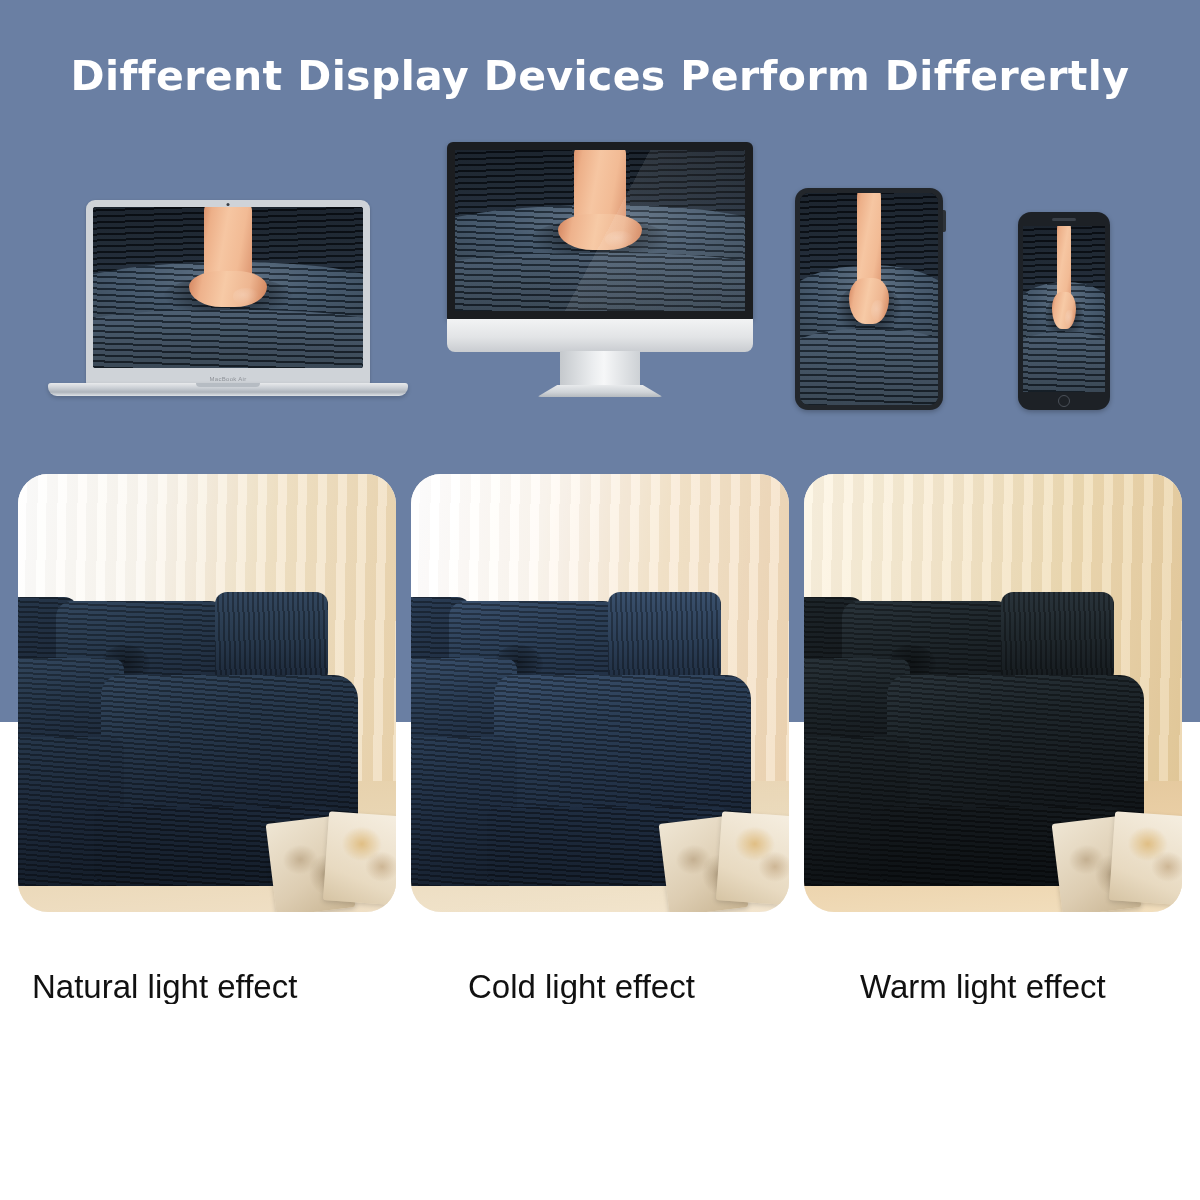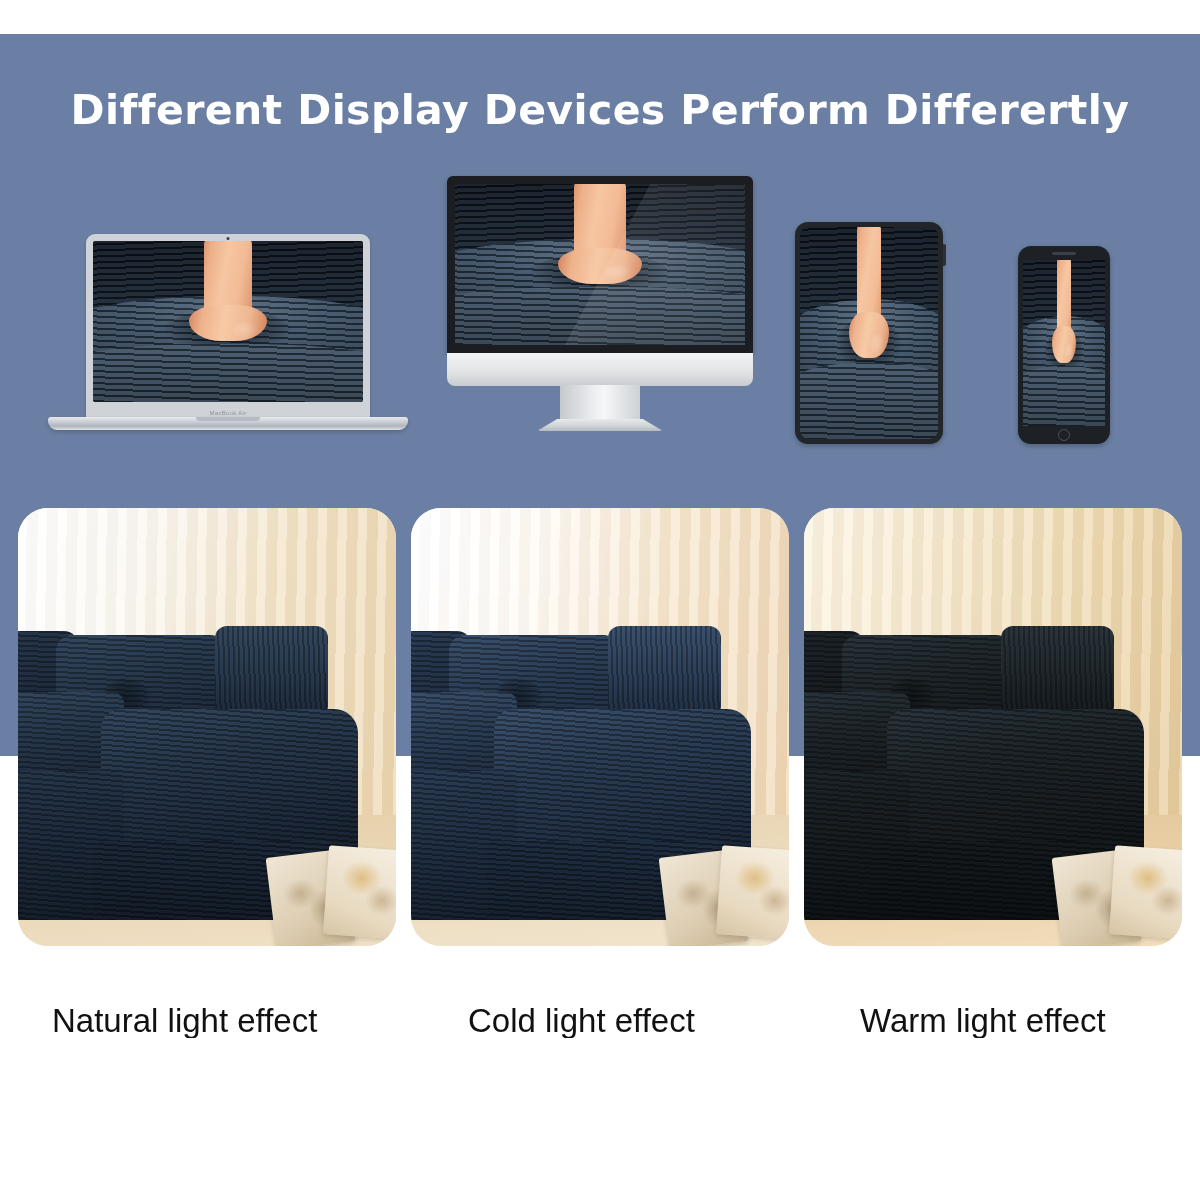--- a/index.html
+++ b/index.html
@@ -12,21 +12,20 @@
     font-family: "Liberation Sans", sans-serif;
     background: #ffffff;
   }
 
   #page {
     position: relative;
     width: 1200px;
     height: 1004px;
     background: #ffffff;
     overflow: hidden;
-    margin-top: 34px;
   }
 
   
   .band-top {
     position: absolute;
     left: 0; top: 0;
     width: 1200px;
     height: 722px;
     background: #6a7fa3;
   }
@@ -446,21 +445,21 @@
     width: 1200px; height: 60px;
   }
   .caption {
     position: absolute;
     top: 0;
     font-size: 33px;
     color: #111111;
     white-space: nowrap;
     font-family: "Liberation Sans", sans-serif;
   }
-  .caption.c0 { left: 52px; }
+  .caption.c0 { left: 32px; }
   .caption.c1 { left: 468px; }
   .caption.c2 { left: 860px; }
 
   
   .slider-wrap {
     position: absolute;
     left: 62px; top: 1093px;
     width: 1078px; height: 40px;
   }
   .slider-track {

